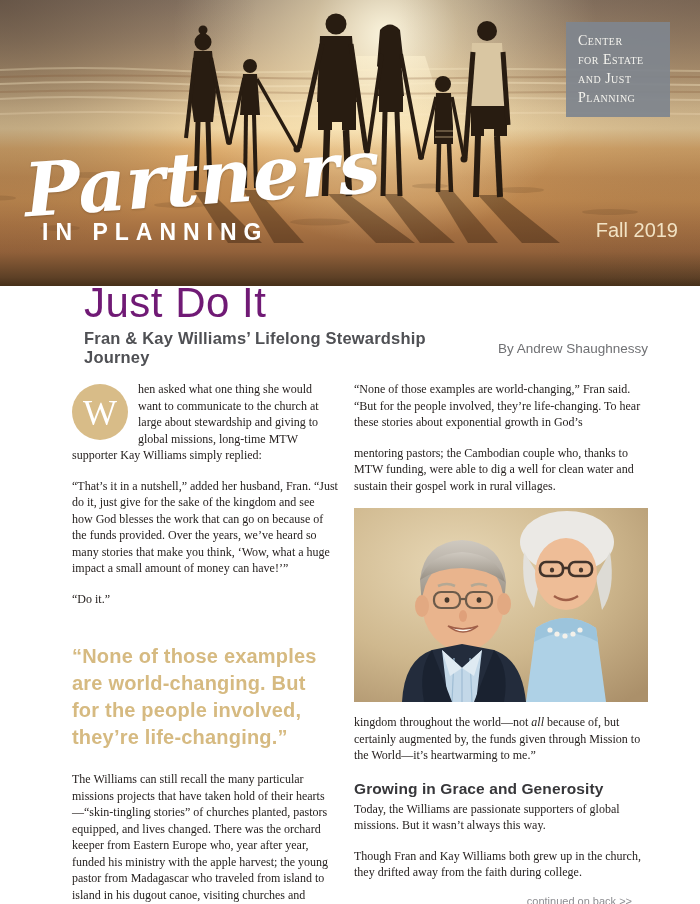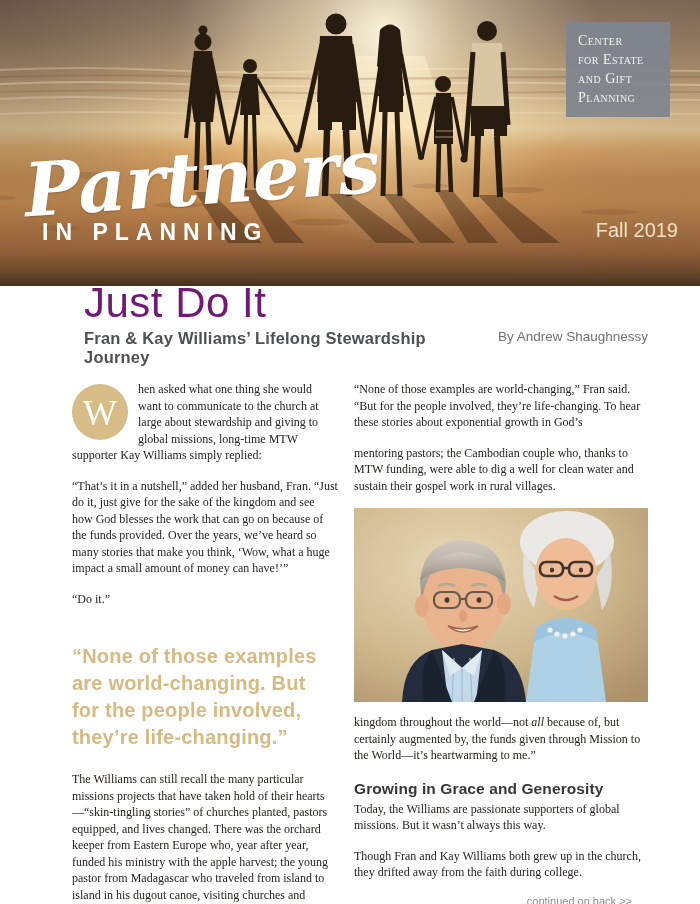--- a/index.html
+++ b/index.html
@@ -32,21 +32,21 @@
   .logo-sub{position:absolute;left:42px;top:219px;
     font-family:"Liberation Sans",sans-serif;font-weight:800;
     font-size:23px;letter-spacing:7px;color:#ffffff;}
   .issue{position:absolute;right:22px;top:219px;
     font-family:"Liberation Sans",sans-serif;font-size:20px;color:#f2e3c4;}
 
   
   .article{position:absolute;top:245px;left:72px;width:576px;}
   .title{margin:36px 0 0 12px;font-family:"Liberation Sans",sans-serif;
     font-weight:300;font-size:42px;line-height:1.05;color:#701a75;letter-spacing:.5px;}
-  .subrow{margin:4px 0 0 12px;display:flex;align-items:flex-start;}
+  .subrow{margin:4px 0 0 12px;display:flex;align-items:center;}
   .subtitle{font-family:"Liberation Sans",sans-serif;font-weight:700;
     font-size:16.5px;color:#4f5054;letter-spacing:.2px;}
   .byline{font-family:"Liberation Sans",sans-serif;font-size:13.5px;color:#707174;
     margin-left:26px;white-space:nowrap;}
 
   .cols{display:flex;gap:16px;margin-top:14px;}
   .col-left{width:266px;}
   .col-right{width:294px;}
 
   .col-left p,.col-right p{margin:0 0 14px 0;font-size:12px;line-height:16.5px;
@@ -168,21 +168,21 @@
         <line x1="503" y1="52" x2="508" y2="125" stroke="#281c11" stroke-width="5"></line>
         <circle cx="464" cy="159" r="3.5"></circle>
         <line x1="478" y1="136" x2="476" y2="197" stroke="#281c11" stroke-width="6"></line>
         <line x1="497" y1="136" x2="500" y2="197" stroke="#281c11" stroke-width="6"></line>
       </g>
     </svg>
 
     <div class="badge">
       <span>Center</span>
       <span>for Estate</span>
-      <span>and Gift</span>
+      <span>and Just</span>
       <span>Planning</span>
     </div>
 
     <div class="logo-script">Partners</div>
     <div class="logo-sub">IN PLANNING</div>
     <div class="issue">Fall 2019</div>
   </div>
 
   <div class="article">
     <h1 class="title">Just Do It</h1>

